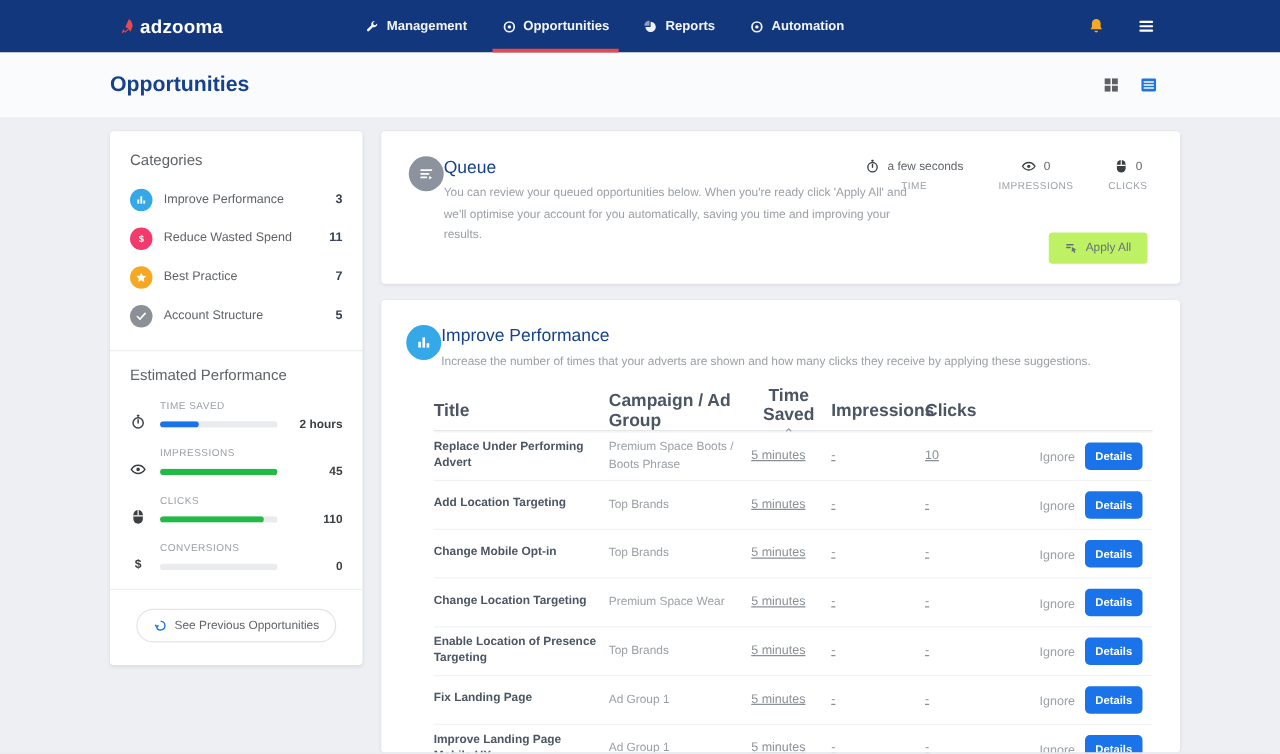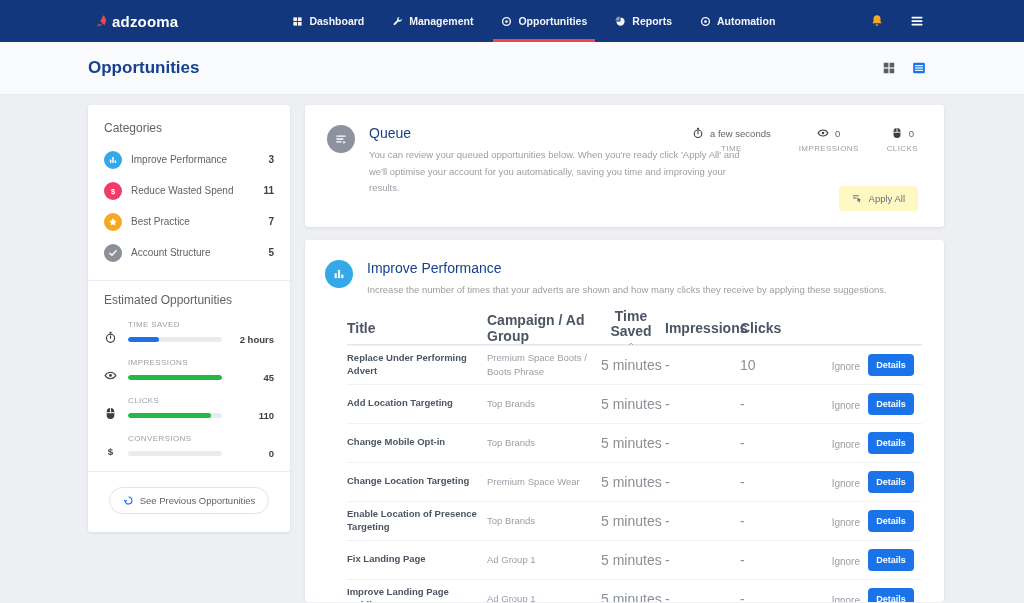--- a/index.html
+++ b/index.html
@@ -52,87 +52,74 @@
   .imp-track { flex:1; height:5px; border-radius:3px; background:#e9ebee; overflow:hidden; }
   .imp-fill { height:100%; border-radius:3px; }
   .imp-value { width:44px; text-align:right; font-size:9.5px; font-weight:bold; color:#3c4043; }
   .prev-btn { margin:15px auto 2px; display:flex; align-items:center; gap:6px; width:max-content; border:1px solid #e2e4e8; border-radius:15px; padding:7px 13px; background:#fff; cursor:pointer; }
   .prev-btn svg { width:11px; height:11px; color:#1A73E8; }
   .prev-btn span { font-size:9.5px; color:#5f6368; }
 
   
   .main-col { flex:1; display:flex; flex-direction:column; gap:13px; }
   .queue-card { position:relative; height:122px; padding:20px 22px; flex:none; }
-  .sec-head { display:flex; gap:14px; }
+  .sec-head { display:flex; }
   .sec-circle { width:28px; height:28px; border-radius:50%; color:#fff; display:flex; align-items:center; justify-content:center; flex:none; }
   .sec-circle svg { width:14px; height:14px; }
   .circ-gray { background:#8d939e; }
   .circ-blue { background:#35A9E8; }
   .sec-title { font-size:14px; color:#16418C; margin-bottom:6px; }
   .sec-desc { font-size:9.5px; color:#9aa0a6; line-height:1.75; max-width:390px; }
   .queue-stats { position:absolute; top:22px; right:26px; display:flex; gap:28px; }
   .qstat { text-align:center; }
   .qstat-top { display:flex; align-items:center; justify-content:center; gap:6px; }
   .qstat-top svg { width:12px; height:12px; color:#3c4043; }
   .qstat-value { font-size:9.5px; color:#5f6368; }
   .qstat-label { font-size:8px; color:#9aa0a6; letter-spacing:.4px; margin-top:5px; }
-  .apply-btn { position:absolute; right:26px; bottom:16px; display:flex; gap:6px; background:#fef9c3; border:none; border-radius:3px; padding:7px 13px; cursor:pointer; }
+  .apply-btn { position:absolute; right:26px; bottom:16px; display:flex; gap:6px; background:#bef264; border:none; border-radius:3px; padding:7px 13px; cursor:pointer; }
   .apply-btn svg { width:11px; height:11px; color:#66707a; }
   .apply-btn span { font-size:9.5px; color:#66707a; }
 
   .improve-card { flex:1; padding:20px 20px 0 20px; overflow:hidden; }
   .table { margin:14px 2px 0 22px; }
   .trow { display:flex; align-items:center; height:39px; border-top:1px solid #f1f2f5; }
   .thead { height:32px; border-top:none; border-bottom:1px solid #e4e6ea; align-items:center; }
   .th { font-size:14px; color:#4b5563; font-weight:bold; }
   .c-title { width:140px; padding-right:8px; }
   .c-camp { width:110px; padding-right:8px; }
   .c-time { width:68px; }
   .c-impr { width:75px; }
   .c-clicks { width:70px; }
   .c-spacer { flex:1; }
   .c-ignore { width:50px; text-align:right; }
   .c-details { width:62px; display:flex; justify-content:center; }
   .th.c-time { text-align:center; display:flex; flex-direction:column; align-items:center; line-height:1.1; }
   .sort-caret { width:8px; height:8px; color:#9aa0a6; }
   .cell-title { font-size:9.5px; font-weight:bold; color:#4b5563; line-height:1.35; }
   .cell-camp { font-size:9.5px; color:#9aa0a6; line-height:1.4; }
-  .cell-val { font-size:14px; color:#8a9096; }
+  .cell-val { font-size:10px; color:#8a9096;text-decoration:underline; }
   .ignore-link { font-size:10px; color:#9aa0a6; cursor:pointer;text-align:right; }
   .details-btn { background:#1A73E8; color:#fff; border:none; border-radius:4px; font-size:9px; font-weight:bold; padding:6px 0; width:46px; text-align:center; cursor:pointer; font-family:inherit; }
   svg { display:block; }
 </style>
 </head>
 <body>
 
 <div class="page">
 
   <div class="navbar">
     <div class="logo">
       <svg class="logo-rocket" viewBox="0 0 24 24">
           <path fill="#E8484E" d="M14 2c3 2 5 6 5 10l-3 8-2-4-5 5-1-1 5-5-4-2z"></path>
           <path fill="#E8484E" d="M6 16l3 3-5 3z"></path>
         </svg>
       <span class="logo-text">adzooma</span>
     </div>
     <div class="nav-menu">
 
-        <div class="nav-item">
-          <span class="nav-ico">
-            <svg viewBox="0 0 24 24" width="100%" height="100%">
-              <g fill="currentColor">
-                <rect x="3" y="3" width="8" height="8"></rect>
-                <rect x="13" y="3" width="8" height="8"></rect>
-                <rect x="3" y="13" width="8" height="8"></rect>
-                <rect x="13" y="13" width="8" height="8"></rect>
-              </g>
-            </svg>
-          </span>
-          <span class="nav-label">Dashboard</span>
-        </div>
 
         <div class="nav-item">
           <span class="nav-ico">
             <svg viewBox="0 0 24 24" width="100%" height="100%">
               <path fill="currentColor" d="M21.5 7a5.5 5.5 0 0 1-7.4 5.2L7 19.3a2.1 2.1 0 0 1-3-3l7.1-7.1A5.5 5.5 0 0 1 17 2l-3 3 .9 3.1L18 9l3-3c.3.6.5 1.3.5 2z"></path>
             </svg>
           </span>
           <span class="nav-label">Management</span>
         </div>
 
@@ -256,21 +243,21 @@
             <span class="cat-ico" style="background: rgb(139, 144, 150);">
               <svg viewBox="0 0 24 24" width="100%" height="100%">
                 <path d="M4.5 12.5l5 5L19.5 6.5" fill="none" stroke="currentColor" stroke-width="3.2" stroke-linecap="round"></path>
               </svg>
             </span>
             <span class="cat-label">Account Structure</span>
             <span class="cat-count">5</span>
           </div>
 
         <div class="divider"></div>
-        <div class="side-h">Estimated Opportunities</div>
+        <div class="side-h">Estimated Performance</div>
 
           <div class="imp-item">
             <span class="imp-ico">
               <svg viewBox="0 0 24 24" width="100%" height="100%">
                 <circle cx="12" cy="13.5" r="7.5" fill="none" stroke="currentColor" stroke-width="2.2"></circle>
                 <line x1="12" y1="13.5" x2="12" y2="9" stroke="currentColor" stroke-width="2.2" stroke-linecap="round"></line>
                 <rect x="10" y="1.5" width="4" height="2.6" rx="1" fill="currentColor"></rect>
                 <line x1="12" y1="4" x2="12" y2="6" stroke="currentColor" stroke-width="2.2"></line>
               </svg>
             </span>

